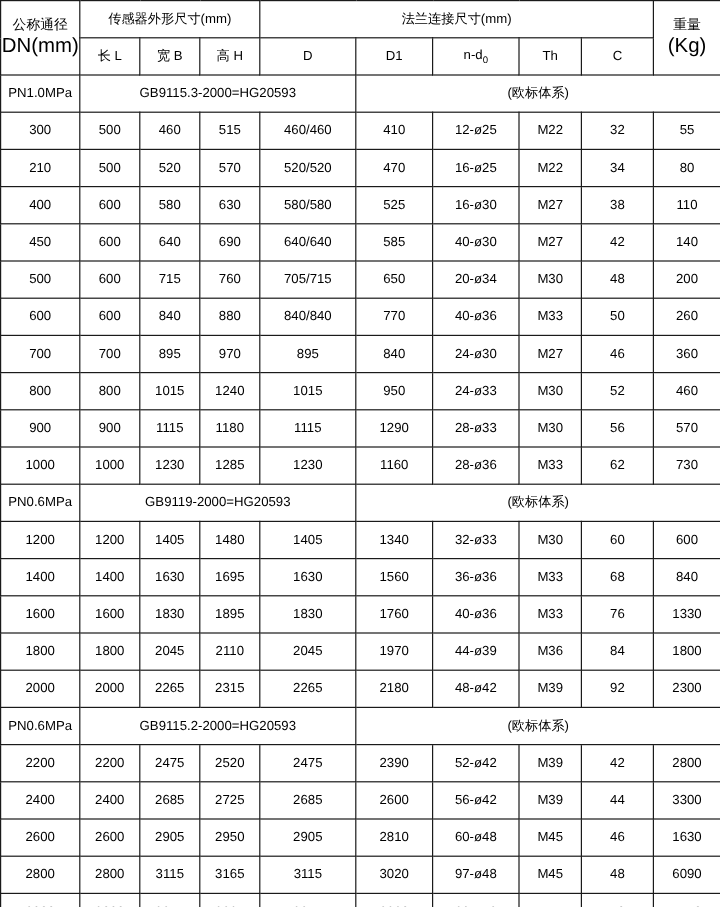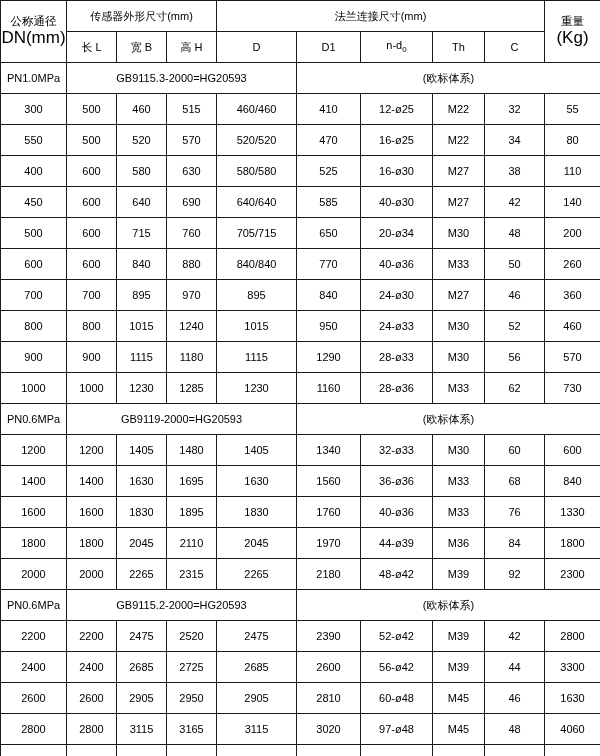--- a/index.html
+++ b/index.html
@@ -128,21 +128,21 @@
         <td>460</td>
         <td>515</td>
         <td>460/460</td>
         <td>410</td>
         <td>12-ø25</td>
         <td>M22</td>
         <td>32</td>
         <td>55</td>
       </tr>
       <tr class="data-row">
-        <td>550</td>
+        <td>210</td>
         <td>500</td>
         <td>520</td>
         <td>570</td>
         <td>520/520</td>
         <td>470</td>
         <td>16-ø25</td>
         <td>M22</td>
         <td>34</td>
         <td>80</td>
       </tr>
@@ -351,21 +351,21 @@
       <tr class="data-row">
         <td>2800</td>
         <td>2800</td>
         <td>3115</td>
         <td>3165</td>
         <td>3115</td>
         <td>3020</td>
         <td>97-ø48</td>
         <td>M45</td>
         <td>48</td>
-        <td>4060</td>
+        <td>6090</td>
       </tr>
       <tr class="data-row">
         <td>3000</td>
         <td>3000</td>
         <td>3315</td>
         <td>3365</td>
         <td>3315</td>
         <td>3220</td>
         <td>68-ø48</td>
         <td>M45</td>

